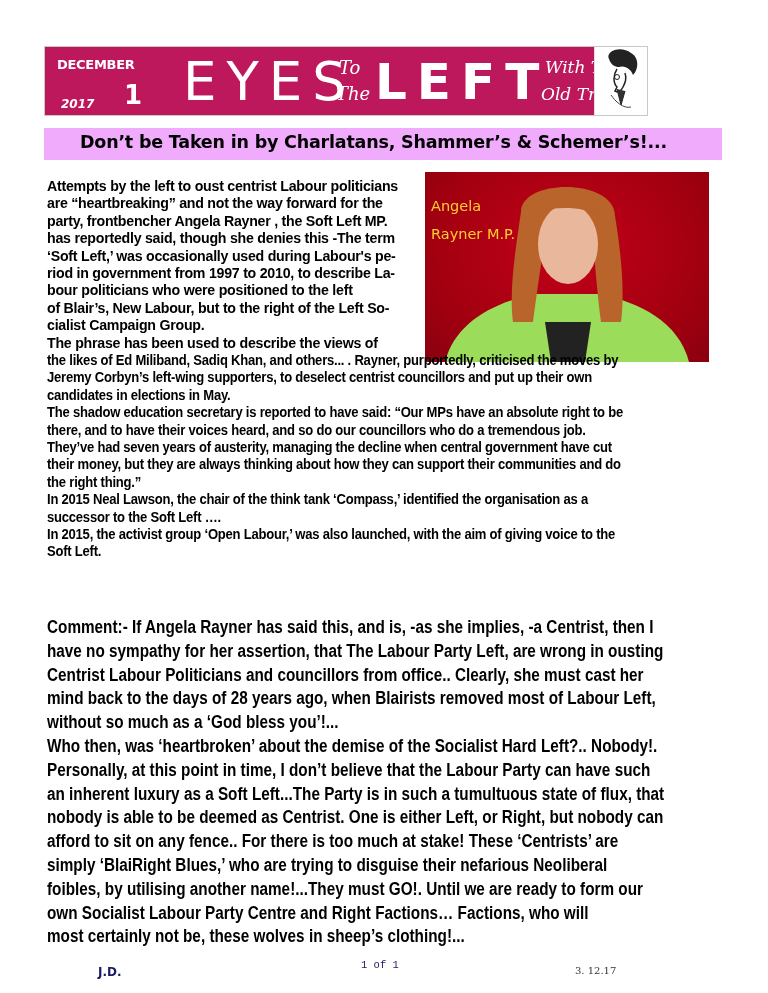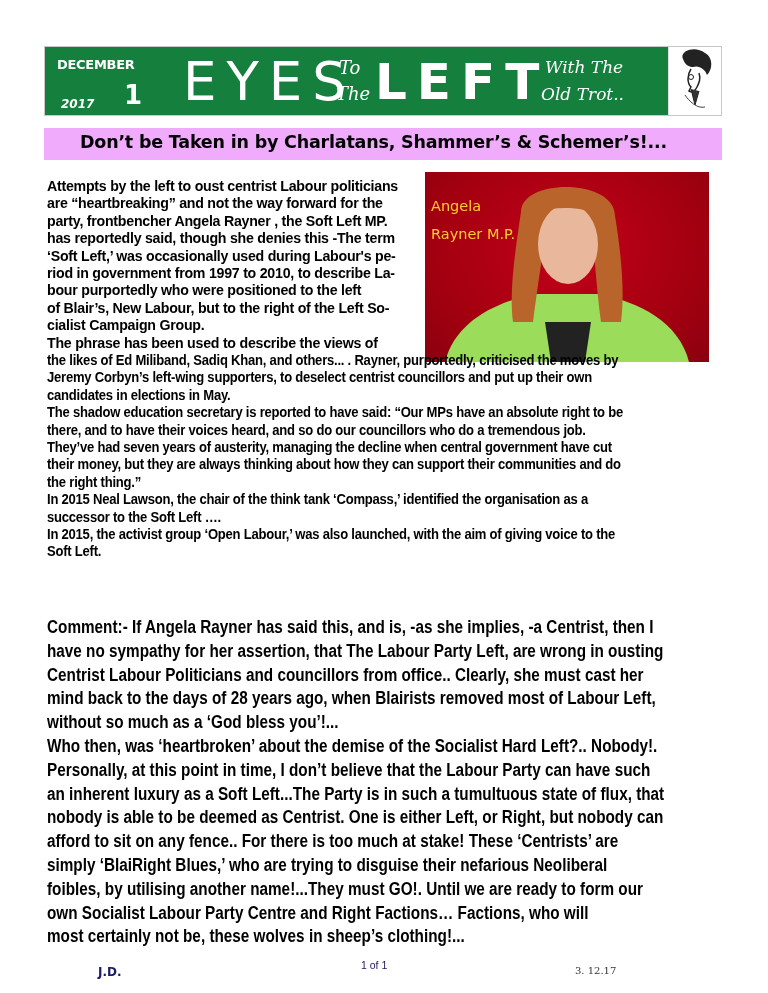--- a/index.html
+++ b/index.html
@@ -1,22 +1,22 @@
 <!DOCTYPE html>
 <html><head>
 <meta charset="utf-8">
 <style>
   html, body { margin: 0; padding: 0; }
   body {
     width: 768px; height: 993px; background: #ffffff; position: relative; overflow: hidden;
     font-family: "Liberation Sans", sans-serif; color: #000;
   }
   .masthead {
-    position: absolute; left: 44px; top: 46px; width: 678px; height: 70px;
-    background: #15803d; border: 1px solid #c8c8c8; box-sizing: border-box;
+    position: absolute; left: 44px; top: 46px; width: 604px; height: 70px;
+    background: #be185d; border: 1px solid #c8c8c8; box-sizing: border-box;
   }
   .mh-month { position: absolute; left: 12px; top: 10px; color: #fff; font-weight: bold; font-size: 13px; font-family: "DejaVu Sans", sans-serif; letter-spacing: -0.3px; }
   .mh-year { position: absolute; left: 16px; top: 50px; color: #fff; font-weight: bold; font-size: 12px; font-family: "DejaVu Sans", sans-serif; font-style: italic; }
   .mh-issue { position: absolute; left: 79px; top: 33px; color: #fff; font-weight: bold; font-size: 26px; font-family: "DejaVu Sans", sans-serif; }
   .mh-eyes { position: absolute; left: 138px; top: 6px; color: #fff; font-weight: normal; font-size: 53px; letter-spacing: 10px; font-family: "DejaVu Sans", sans-serif; line-height: 58px; }
   .mh-to { position: absolute; left: 294px; top: 10px; color: #fff; font-style: italic; font-size: 18px; font-family: "DejaVu Serif", serif; }
   .mh-the { position: absolute; left: 291px; top: 36px; color: #fff; font-style: italic; font-size: 18px; font-family: "DejaVu Serif", serif; }
   .mh-left { position: absolute; left: 330px; top: 6px; color: #fff; font-weight: bold; font-size: 50px; letter-spacing: 10px; font-family: "DejaVu Sans", sans-serif; line-height: 58px; }
   .mh-with { position: absolute; left: 500px; top: 10px; color: #fff; font-style: italic; font-size: 17px; font-family: "DejaVu Serif", serif; }
   .mh-trot { position: absolute; left: 496px; top: 37px; color: #fff; font-style: italic; font-size: 17px; font-family: "DejaVu Serif", serif; }
@@ -45,21 +45,21 @@
     position: absolute; left: 47px; font-size: 14.2px; line-height: 17.4px; letter-spacing: -0.25px;
     font-family: "Liberation Sans", sans-serif;
   }
   .p-intro { top: 178px; width: 378px; font-weight: bold; }
   .p-normal { font-weight: bold; white-space: nowrap; transform: scaleX(0.92); transform-origin: left top; }
   .comment {
     position: absolute; left: 47px; width: 800px; font-weight: bold; font-size: 18px; line-height: 23.8px;
     transform: scaleX(0.85); transform-origin: left top; white-space: nowrap;
   }
   .footer-jd { position: absolute; left: 50px; top: 965px; color: #1a1a66; font-weight: bold; font-size: 12px; font-family: "DejaVu Sans", sans-serif; margin-left: 48px; }
-  .footer-page { position: absolute; left: 361px; top: 959px; color: #1a1a66; font-size: 10.5px; font-family: Liberation Sans, sans-serif; }
+  .footer-page { position: absolute; left: 361px; top: 959px; color: #1a1a66; font-size: 10.5px; font-family: Liberation Mono, monospace; }
   .footer-date { position: absolute; left: 575px; top: 965px; color: #333; font-size: 10px; font-family: "DejaVu Serif", serif; }
 </style>
 </head>
 <body>
 
 <div class="masthead">
   <span class="mh-month">DECEMBER</span>
   <span class="mh-year">2017</span>
   <span class="mh-issue">1</span>
   <span class="mh-eyes">EYES</span>
@@ -97,21 +97,21 @@
   </div>
 </div>
 
 <div class="body-text p-intro">
   <div>Attempts by the left to oust centrist Labour politicians</div>
   <div>are “heartbreaking” and not the way forward for the</div>
   <div>party, frontbencher Angela  Rayner , the Soft Left MP.</div>
   <div>has reportedly said, though she denies this -The term</div>
   <div>‘Soft Left,’ was occasionally used during Labour's pe-</div>
   <div>riod in government from 1997 to 2010, to describe La-</div>
-  <div>bour purportedly who were  positioned to the left</div>
+  <div>bour politicians who were  positioned to the left</div>
   <div>of Blair’s, New Labour, but to the right of the  Left So-</div>
   <div>cialist Campaign Group.</div>
   <div>The phrase has been used to describe the views of</div>
 </div>
 
 <div class="body-text p-normal" style="top:352px;">
   <div>the likes of Ed Miliband, Sadiq Khan, and others...  . Rayner, purportedly, criticised the moves by</div>
   <div>Jeremy Corbyn’s left-wing supporters, to deselect centrist councillors and put up their own</div>
   <div>candidates in elections in May.</div>
   <div>The shadow education secretary is reported to have said: “Our MPs have an absolute right to be</div>

